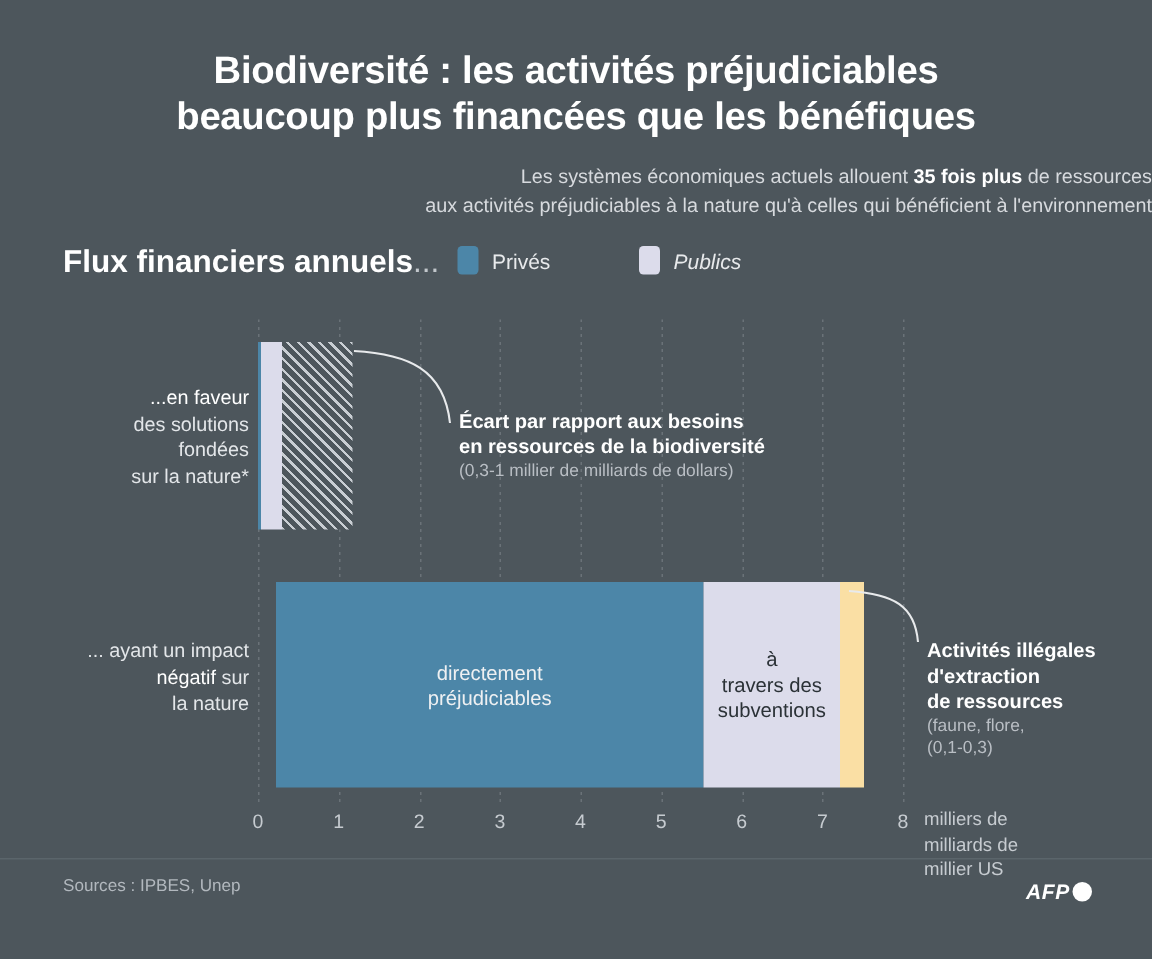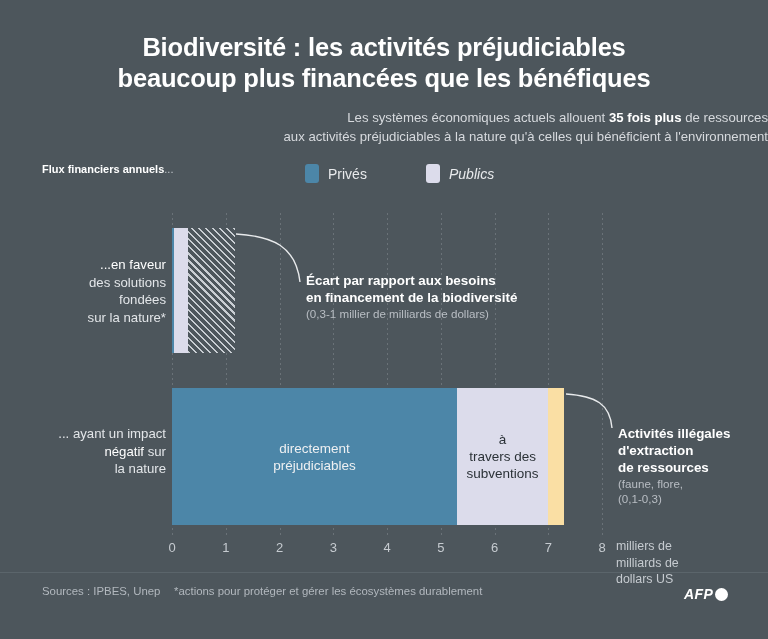--- a/index.html
+++ b/index.html
@@ -23,21 +23,21 @@
   .subtitle{
     position:absolute;left:0;top:108px;width:768px;
     text-align:right;
     font-size:13.2px;line-height:19px;color:#d7dade;
   }
   .subtitle b{color:#ffffff;font-weight:bold;}
 
   
   .fluxlabel{
     position:absolute;left:42px;top:163px;
-    font-size:11px;font-weight:bold;color:#ffffff;
+    font-size:21px;font-weight:bold;color:#ffffff;
   }
   .fluxlabel .dots{font-weight:normal;color:#c2c7cc;}
   .legend{position:absolute;left:305px;top:164px;display:flex;align-items:center;gap:9px;}
   .legend2{position:absolute;left:426px;top:164px;display:flex;align-items:center;gap:9px;font-style:italic;}
   .swatch{width:14px;height:19px;border-radius:3px;display:block;}
   .legend-text{font-size:14px;color:#e8eaec;}
   .gridline{
     position:absolute;top:213px;height:325px;width:1px;
     background:repeating-linear-gradient(to bottom,#6a7278 0 2px,transparent 2px 5px);
   }
@@ -133,21 +133,21 @@
       <div class="gridline" style="left: 494.5px;"></div>
       <div class="gridline" style="left: 548.25px;"></div>
       <div class="gridline" style="left: 602px;"></div>
     </div>
 
   <div class="bar bar-top" id="bar-top" style="left: 172px; width: 62.8875px;">
       <div class="seg" style="left: 0px; width: 2.15px; background: rgb(76, 134, 168);"></div>
       <div class="seg" style="left: 2.15px; width: 13.975px; background: rgb(220, 220, 235);"></div>
       <div class="seg hatch" style="left: 16.125px; width: 46.7625px;"></div>
     </div>
-  <div class="bar bar-bot" id="bar-bot" style="left: 172px; width: 453px;">
+  <div class="bar bar-bot" id="bar-bot" style="left: 184px; width: 453px;">
       <div class="seg" style="left: 0px; width: 284.875px; background: rgb(76, 134, 168);">
         <div class="seg-label lbl-light">directement<br>préjudiciables</div>
       </div>
       <div class="seg" style="left: 284.875px; width: 91.375px; background: rgb(220, 220, 235);">
         <div class="seg-label lbl-dark">à<br>travers des subventions</div>
       </div>
       <div class="seg" style="left: 376.25px; width: 16.125px; background: rgb(250, 223, 164);"></div>
     </div>
 
   <div class="side-label" style="left:40px;top:256px;width:126px;">
@@ -163,21 +163,21 @@
     <span>la nature</span>
   </div>
 
   <svg class="leader" viewBox="0 0 768 639">
     <path d="M236,234 C272,236 296,246 300,282" fill="none" stroke="#e8eaec" stroke-width="1.4"></path>
     <path d="M566,394 C596,396 610,404 612,428" fill="none" stroke="#e8eaec" stroke-width="1.4"></path>
   </svg>
 
   <div class="callout" style="left:262px;top:272px;width:250px;">
     <div class="hd">Écart par rapport aux besoins</div>
-    <div class="hd">en financement de la biodiversité</div>
+    <div class="hd">en ressources de la biodiversité</div>
     <div class="sub">(0,3-1 millier de milliards de dollars)</div>
   </div>
 
   <div class="callout" style="left:574px;top:425px;width:190px;">
     <div class="hd">Activités illégales</div>
     <div class="hd">d'extraction</div>
     <div class="hd">de ressources</div>
     <div class="sub">(faune, flore,</div>
     <div class="sub">(0,1-0,3)</div>
   </div>
@@ -189,24 +189,23 @@
       <div class="tick" style="left: 333.25px;">3</div>
       <div class="tick" style="left: 387px;">4</div>
       <div class="tick" style="left: 440.75px;">5</div>
       <div class="tick" style="left: 494.5px;">6</div>
       <div class="tick" style="left: 548.25px;">7</div>
       <div class="tick" style="left: 602px;">8</div>
     </div>
   <div class="axis-unit">
     <div>milliers de</div>
     <div>milliards de</div>
-    <div>dollars US</div>
+    <div>millier US</div>
   </div>
 
   <div class="footer-rule"></div>
   <div class="src">Sources : IPBES, Unep</div>
-  <div class="note">*actions pour protéger et gérer les écosystèmes durablement</div>
   <div class="afp">
     <span class="afp-txt">AFP</span>
     <span class="afp-dot"></span>
   </div>
 
 </div>
 
 </body></html>

